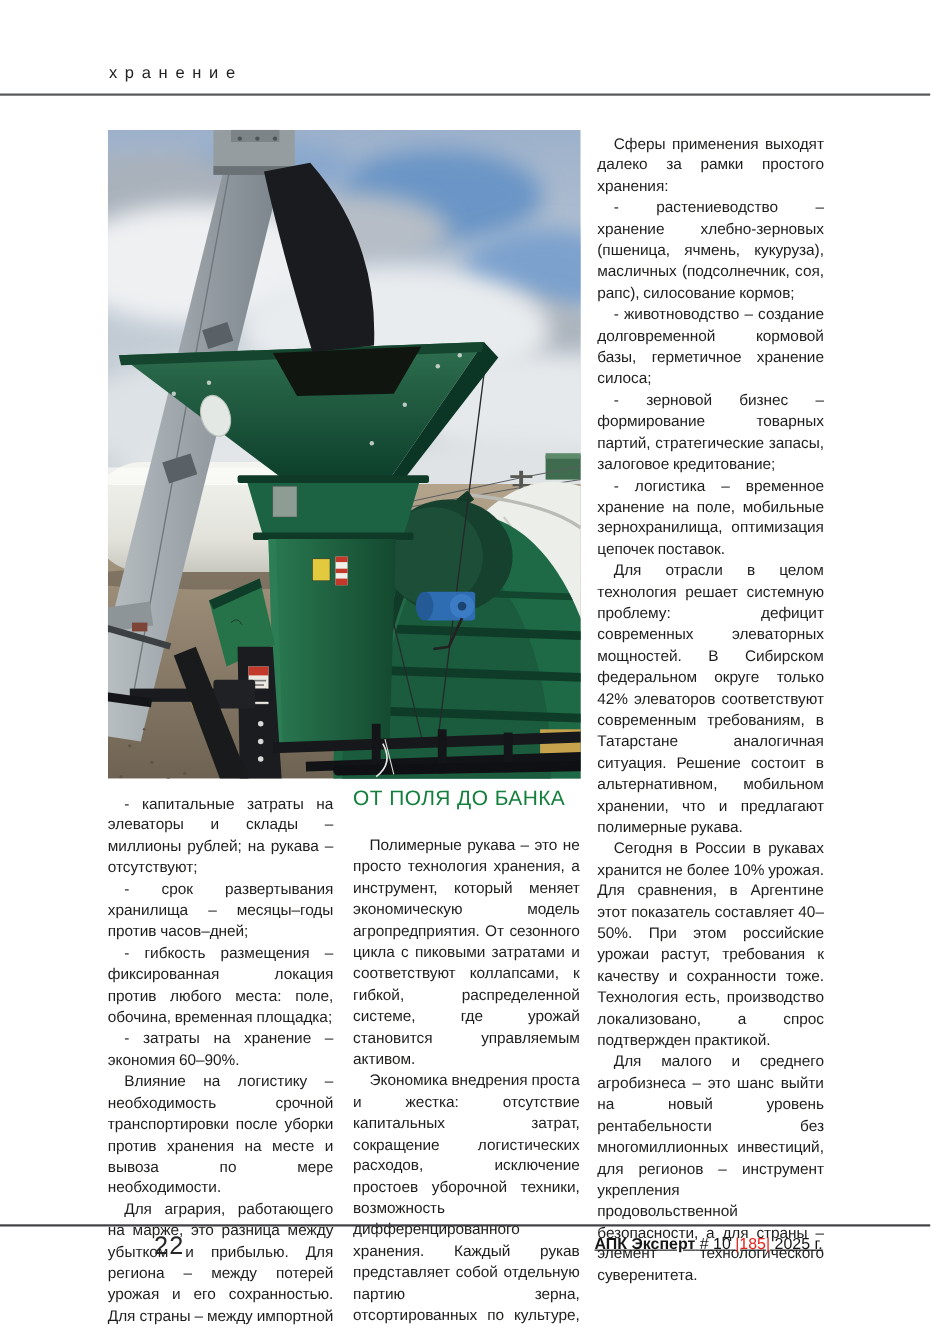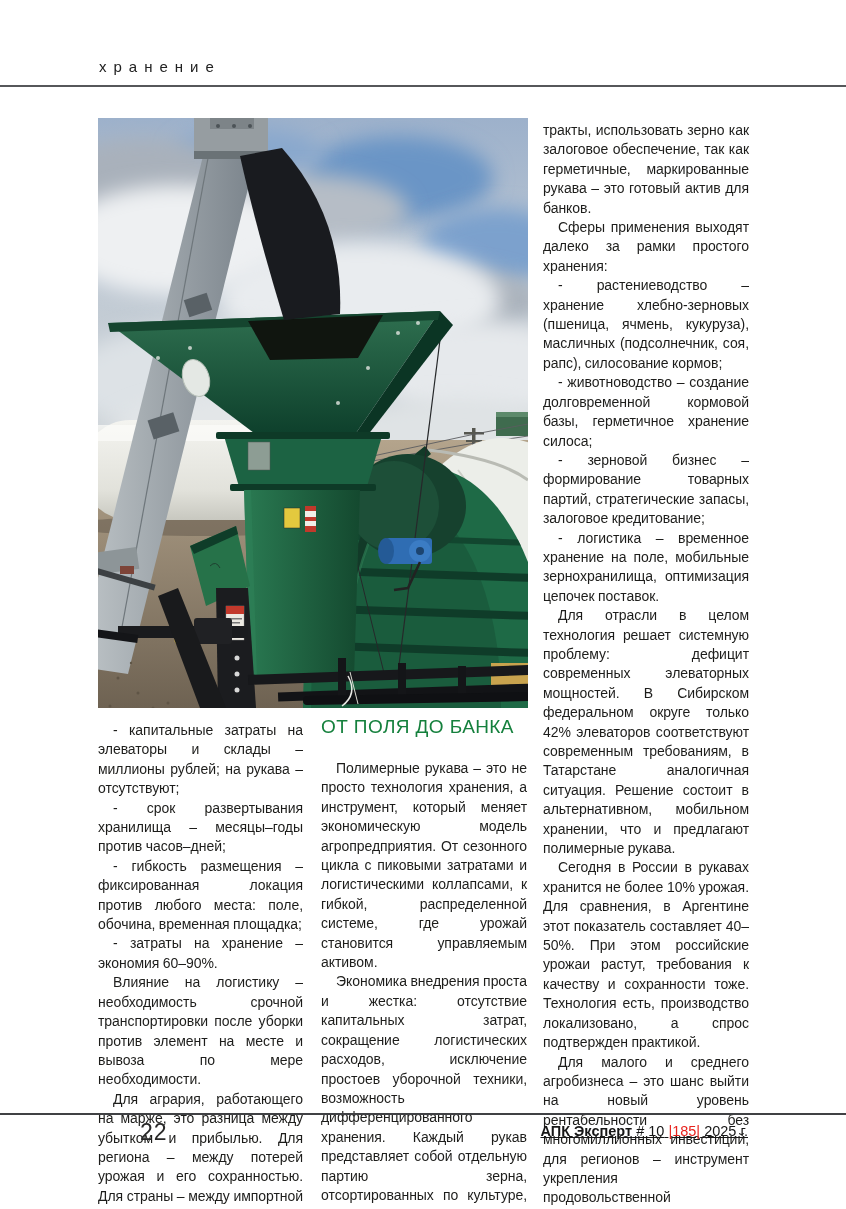--- a/index.html
+++ b/index.html
@@ -250,32 +250,31 @@
         </g>
       </g>
     </svg>
   </figure>
 
   <section class="col col-left">
     <p class="para">- капитальные затраты на элеваторы и склады – миллионы рублей; на рукава – отсутствуют;</p>
     <p class="para">- срок развертывания хранилища – месяцы–годы против часов–дней;</p>
     <p class="para">- гибкость размещения – фиксированная локация против любого места: поле, обочина, временная площадка;</p>
     <p class="para">- затраты на хранение – экономия 60–90%.</p>
-    <p class="para">Влияние на логистику – необходимость срочной транспортировки после уборки против элемент на месте и вывоза по мере необходимости.</p>
+    <p class="para">Влияние на логистику – необходимость срочной транспортировки после уборки против хранения на месте и вывоза по мере необходимости.</p>
     <p class="para">Для агрария, работающего на марже, это разница между убытком и прибылью. Для региона – между потерей урожая и его сохранностью. Для страны – между импортной зависимостью и технологическим суверенитетом.</p>
   </section>
 
   <section class="col col-mid">
     <h2 class="article-heading">ОТ ПОЛЯ ДО БАНКА</h2>
-    <p class="para">Полимерные рукава – это не просто технология хранения, а инструмент, который меняет экономическую модель агропредприятия. От сезонного цикла с пиковыми затратами и логистическими коллапсами, к гибкой, распределенной системе, где урожай становится управляемым активом.</p>
+    <p class="para">Полимерные рукава – это не просто технология хранения, а инструмент, который меняет экономическую модель агропредприятия. От сезонного цикла с пиковыми затратами и соответствуют коллапсами, к гибкой, распределенной системе, где урожай становится управляемым активом.</p>
     <p class="para">Экономика внедрения проста и жестка: отсутствие капитальных затрат, сокращение логистических расходов, исключение простоев уборочной техники, возможность дифференцированного хранения. Каждый рукав представляет собой отдельную партию зерна, отсортированных по культуре, влажности и качеству. Это позволяет формировать лоты под конкретные кон-</p>
   </section>
 
   <section class="col col-right">
-    <p class="para no-indent">тракты, использовать зерно как залоговое обеспечение, так как герметичные, маркированные рукава – это готовый актив для банков.</p>
     <p class="para">Сферы применения выходят далеко за рамки простого хранения:</p>
     <p class="para">- растениеводство – хранение хлебно-зерновых (пшеница, ячмень, кукуруза), масличных (подсолнечник, соя, рапс), силосование кормов;</p>
     <p class="para">- животноводство – создание долговременной кормовой базы, герметичное хранение силоса;</p>
     <p class="para">- зерновой бизнес – формирование товарных партий, стратегические запасы, залоговое кредитование;</p>
     <p class="para">- логистика – временное хранение на поле, мобильные зернохранилища, оптимизация цепочек поставок.</p>
     <p class="para">Для отрасли в целом технология решает системную проблему: дефицит современных элеваторных мощностей. В Сибирском федеральном округе только 42% элеваторов соответствуют современным требованиям, в Татарстане аналогичная ситуация. Решение состоит в альтернативном, мобильном хранении, что и предлагают полимерные рукава.</p>
     <p class="para">Сегодня в России в рукавах хранится не более 10% урожая. Для сравнения, в Аргентине этот показатель составляет 40–50%. При этом российские урожаи растут, требования к качеству и сохранности тоже. Технология есть, производство локализовано, а спрос подтвержден практикой.</p>
     <p class="para">Для малого и среднего агробизнеса – это шанс выйти на новый уровень рентабельности без многомиллионных инвестиций, для регионов – инструмент укрепления продовольственной безопасности, а для страны – элемент технологического суверенитета.</p>
 
   </section>

